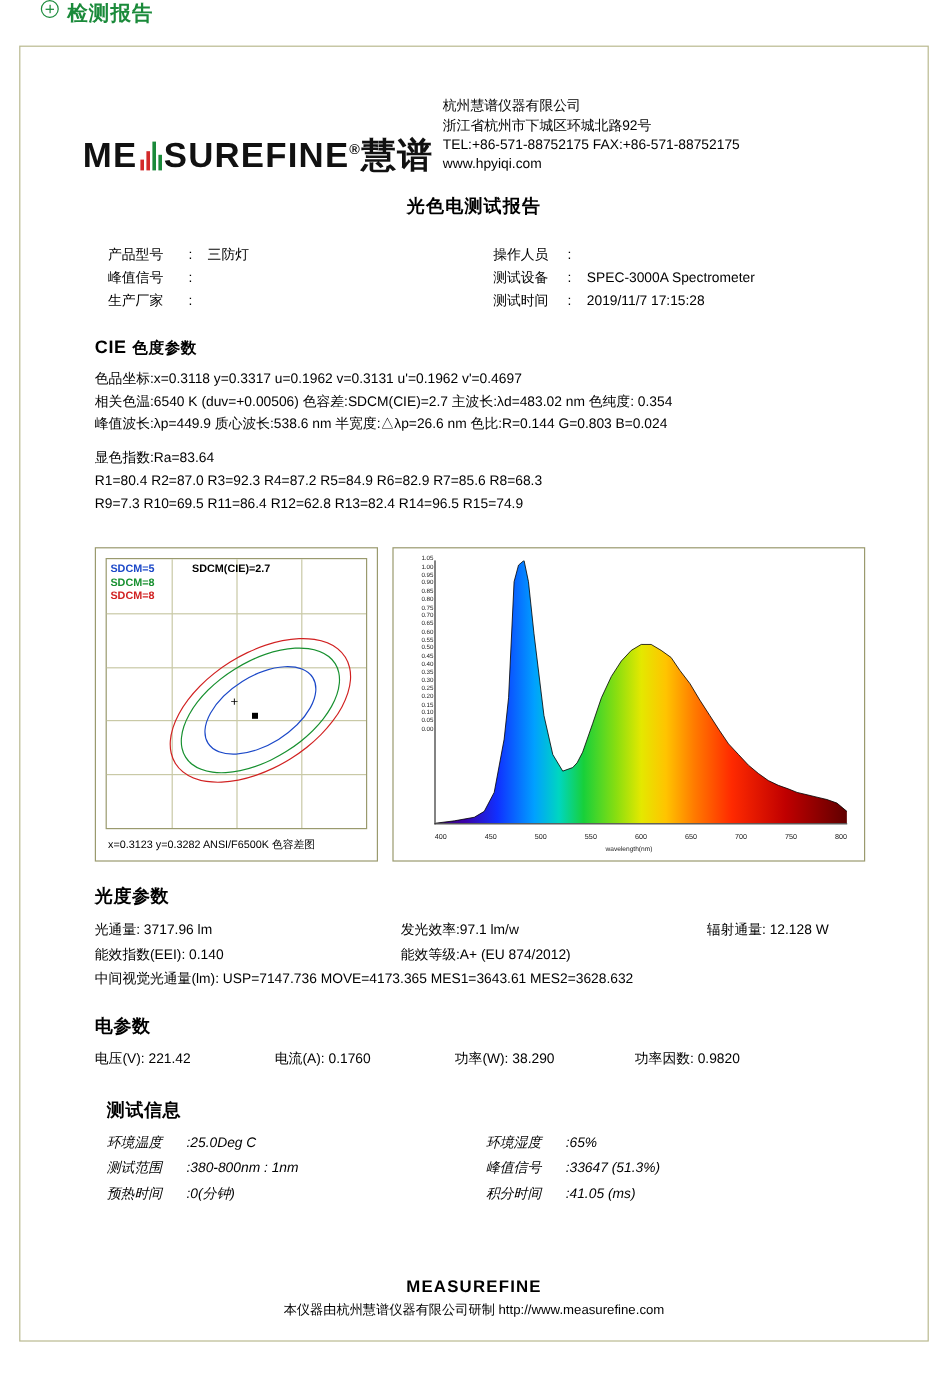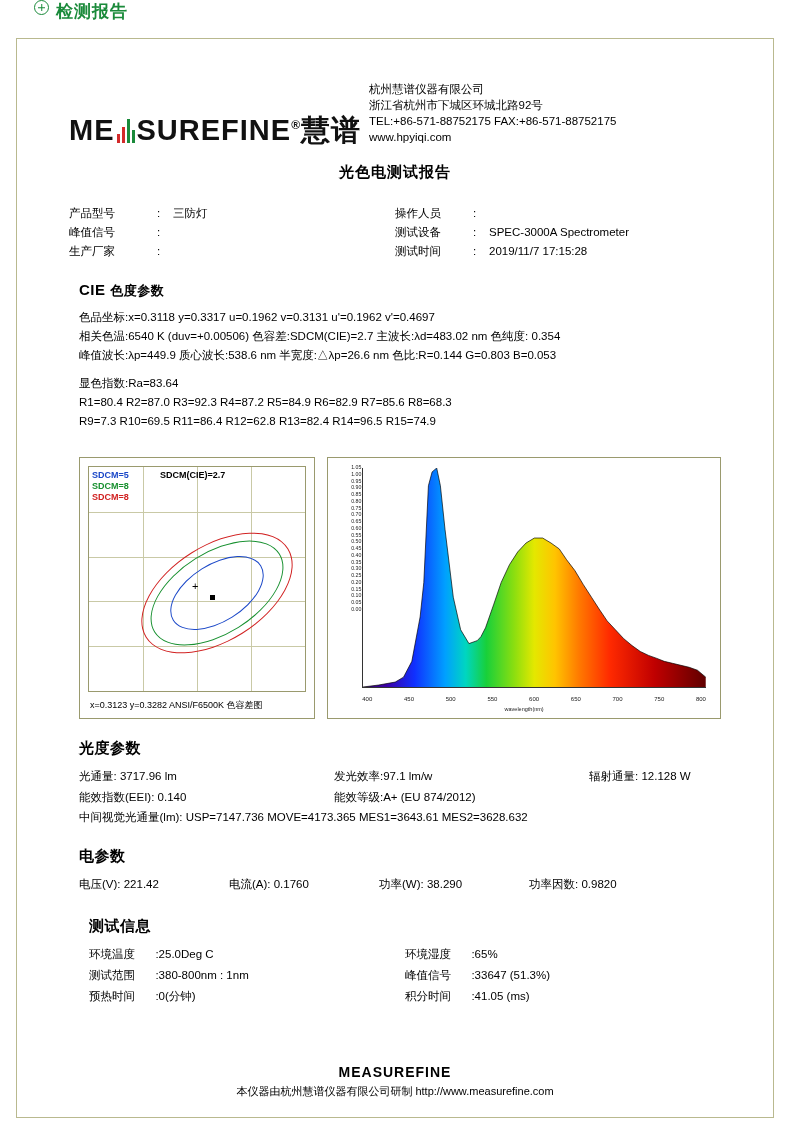--- a/index.html
+++ b/index.html
@@ -98,21 +98,21 @@
   }
 
   
   .meta {
     display: flex;
     margin-top: 22px;
     font-size: 11.5px;
   }
   .meta-col { width: 50%; }
   .meta-row { display: flex; line-height: 19px; }
-  .meta-label { width: 88px; }
+  .meta-label { width: 88px; text-align: center; }
   .meta-colon { width: 16px; }
   .meta-value { flex: 1 1 auto; }
   .meta-col.right .meta-label { width: 78px; }
 
   
   .sec-title {
     font-size: 15px;
     font-weight: bold;
     margin: 20px 0 8px 0;
     letter-spacing: 0.5px;
@@ -188,21 +188,21 @@
   }
   .spd-svg { position:absolute; left:0; top:0; width:100%; height:100%; }
 
   
   .lower { padding-left: 10px; }
   .grid3 { display: flex; font-size: 11.5px; line-height: 21px; }
   .grid3 > div:nth-child(1){ width: 255px; }
   .grid3 > div:nth-child(2){ width: 255px; }
   .grid3 > div:nth-child(3){ flex: 1 1 auto; }
 
-  .grid2 { display: flex; font-size: 11.5px; line-height: 21px; }
+  .grid2 { display: flex; font-size: 11.5px; line-height: 21px; font-style: italic; }
   .grid2 > div { width: 50%; }
   .pad-l { padding-left: 10px; }
 
   .elec-row { display:flex; font-size: 11.5px; line-height: 21px; }
   .elec-row > div { width: 150px; }
 
   .footer {
     position: absolute; left: 0; right: 0; bottom: 18px; text-align: center;
   }
   .footer .big { font-size: 14px; font-weight: bold; letter-spacing: 1px; }
@@ -273,21 +273,21 @@
   </div>
 
   <div class="cie-block">
     <div class="sec-title">
       <span>CIE</span>
       <span class="small">色度参数</span>
     </div>
     <div class="lines">
       <div class="row">色品坐标:x=0.3118    y=0.3317    u=0.1962    v=0.3131    u'=0.1962    v'=0.4697</div>
       <div class="row">相关色温:6540 K   (duv=+0.00506)     色容差:SDCM(CIE)=2.7     主波长:λd=483.02 nm     色纯度: 0.354</div>
-      <div class="row">峰值波长:λp=449.9      质心波长:538.6 nm    半宽度:△λp=26.6 nm    色比:R=0.144  G=0.803  B=0.053</div>
+      <div class="row">峰值波长:λp=449.9      质心波长:538.6 nm    半宽度:△λp=26.6 nm    色比:R=0.144  G=0.803  B=0.024</div>
       <div class="gap"></div>
       <div class="row">显色指数:Ra=83.64</div>
       <div class="row">R1=80.4   R2=87.0   R3=92.3   R4=87.2   R5=84.9   R6=82.9   R7=85.6   R8=68.3</div>
       <div class="row">R9=7.3   R10=69.5   R11=86.4   R12=62.8   R13=82.4   R14=96.5   R15=74.9</div>
     </div>
   </div>
 
   <div class="charts">
 
     <div class="chart-box sdcm-box">

